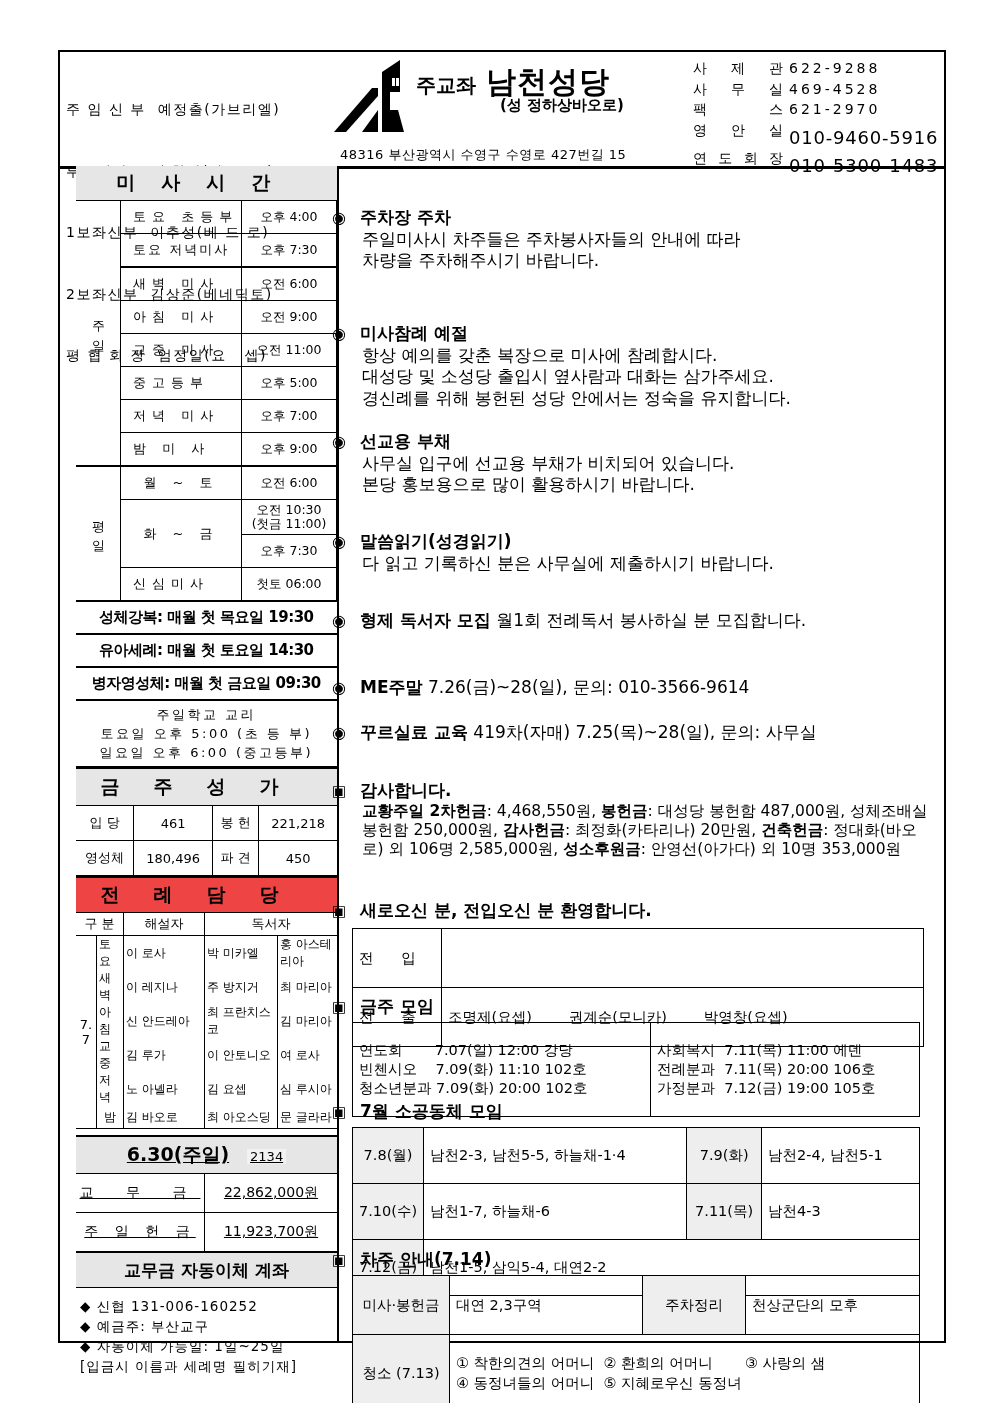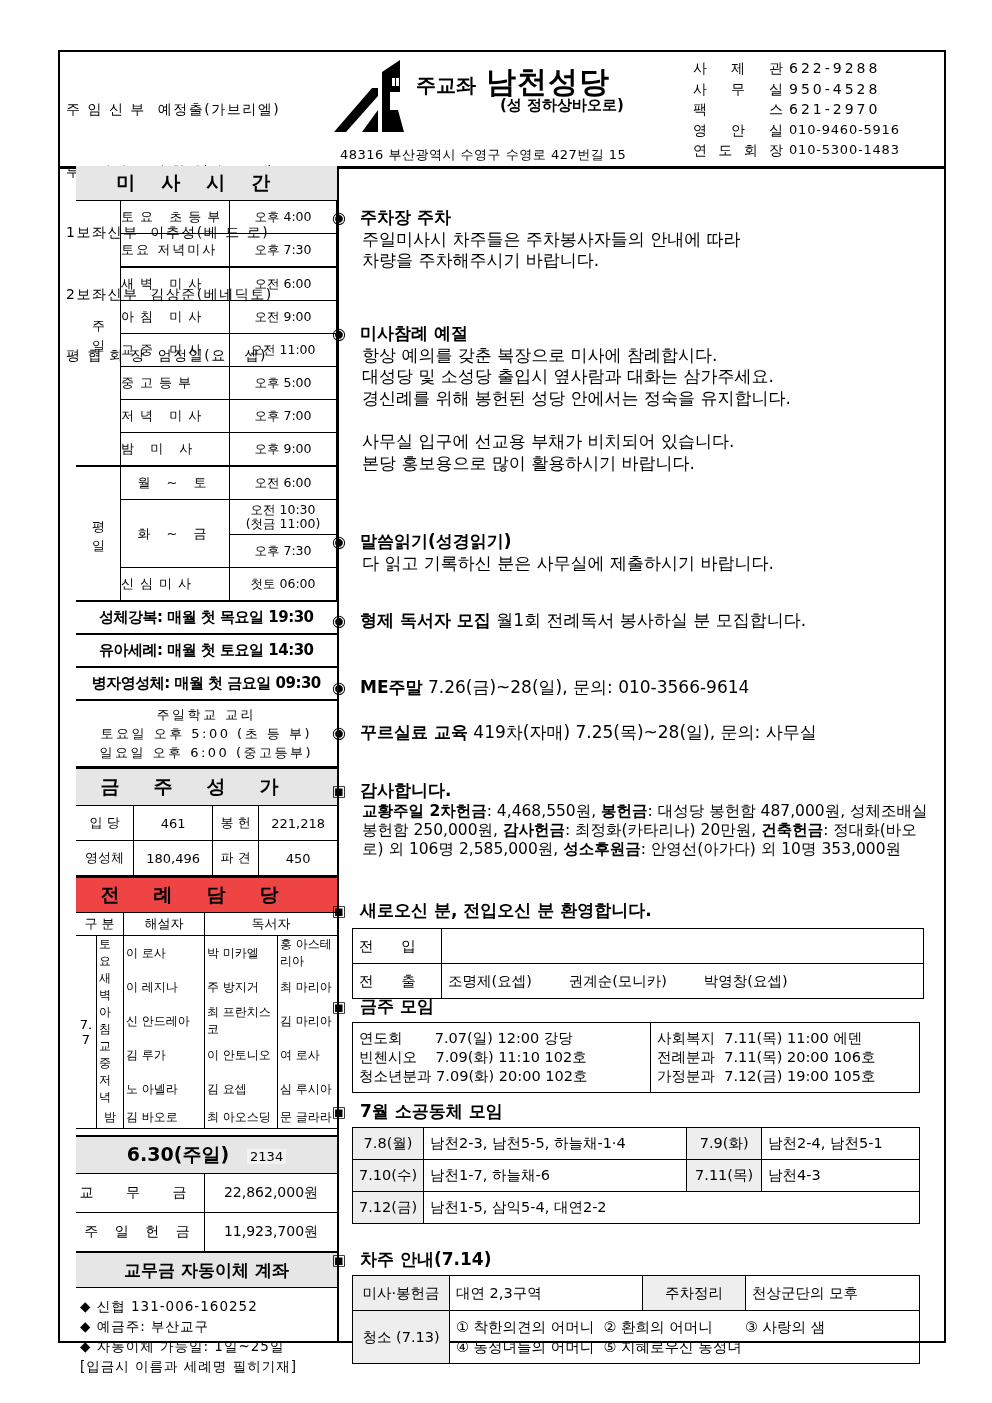--- a/index.html
+++ b/index.html
@@ -9,56 +9,56 @@
   .clergy{position:absolute;left:6px;top:6px;font-size:14px;line-height:20.5px;letter-spacing:1.5px;white-space:pre;}
   .logo{position:absolute;left:272px;top:6px;width:80px;height:80px;}
   .title-main{position:absolute;left:356px;top:10px;font-size:20px;font-weight:bold;white-space:nowrap;}
   .title-main .big{font-size:30px;margin-left:10px;letter-spacing:1px;}
   .title-sub{position:absolute;left:440px;top:44px;font-size:15px;font-weight:bold;}
   .address{position:absolute;left:280px;top:94px;font-size:13px;letter-spacing:0.5px;white-space:nowrap;}
   .contacts{position:absolute;left:633px;top:6px;font-size:14px;line-height:20.5px;}
   .contacts .row{display:flex;}
   .contacts .lbl{width:96px;display:flex;justify-content:space-between;padding-right:6px;box-sizing:border-box;}
   .contacts .val{letter-spacing:3px;}
-  .contacts .val.small{letter-spacing:0.8px;font-size:13px;}
+  .contacts .val.small{letter-spacing:0.8px;font-size:18px;margin-top:8px;}
 
   .left{position:absolute;left:16px;top:114px;width:263px;height:1175px;border-right:2px solid #000;box-sizing:border-box;}
   table{border-collapse:collapse;}
   .mass{width:261px;font-size:13px;}
   .mass td{border:1px solid #000;height:32px;text-align:center;padding:0;}
   .mass .hd{background:#e6e6e6;font-size:19px;font-weight:bold;letter-spacing:26px;height:34px;border-top:0;border-left:0;border-right:0;}
   .mass .vlabel{width:22px;font-size:13px;line-height:22px;border-left:0;}
-  .mass .name{letter-spacing:6px;text-align:left;padding-left:0;width:108px;}
+  .mass .name{letter-spacing:6px;text-align:left;padding-left:12px;width:108px;}
   .mass .time{font-size:12.5px;}
   .note{font-size:15px;font-weight:bold;letter-spacing:-0.5px;height:31px !important;border-left:0 !important;border-right:0 !important;}
   .school{font-size:13px;line-height:19px;letter-spacing:2.5px;padding:4px 0 !important;border-left:0 !important;border-right:0 !important;}
   .collect{width:261px;font-size:13px;}
   .collect td{border:1px solid #000;height:32px;text-align:center;}
   .collect .hd{background:#e6e6e6;font-size:19px;font-weight:bold;letter-spacing:34px;height:34px;border-left:0;border-right:0;}
   .liturgy{width:261px;font-size:12px;}
   .liturgy td{border:1px solid #000;text-align:left;padding:0 2px;height:22px;}
   .liturgy .hd{background:#ef4444;font-size:19px;font-weight:bold;letter-spacing:34px;text-align:center;height:34px;border-left:0;border-right:0;}
   .liturgy .sub td{height:22px;font-size:13px;text-align:center;}
   .sunday{width:261px;font-size:14px;}
-  .sunday td{border:1px solid #000;height:36px;text-align:center;}
+  .sunday td{border:1px solid #000;height:36px;text-align:center;text-decoration:underline;}
   .sunday .hd{background:#e6e6e6;font-size:19px;font-weight:bold;height:34px;border-left:0;border-right:0;}
   .sunday .hd .sm{font-size:13px;font-weight:normal;margin-left:18px;background:#f2f2f2;padding:0 3px;}
   .account-hd{background:#e6e6e6;font-size:17px;font-weight:bold;text-align:center;height:34px;line-height:34px;border-top:1px solid #000;border-bottom:1px solid #000;}
   .account{font-size:13.5px;line-height:20px;padding:8px 4px;letter-spacing:1px;}
 
   .right{position:absolute;left:272px;top:140px;width:610px;}
   .notice{position:absolute;left:0;font-size:17px;line-height:21.5px;}
   .notice .bul{display:inline-block;width:28px;font-size:16px;}
   .notice .t{font-weight:bold;}
   .notice .body{padding-left:30px;white-space:pre;}
   .sec{position:absolute;left:0;font-size:17px;}
   .sec .bul{display:inline-block;width:28px;font-size:15px;}
   .sec .t{font-weight:bold;}
   .grid{border-collapse:collapse;font-size:14.5px;}
-  .grid td{border:1px solid #000;padding:6px 6px;}
+  .grid td{border:1px solid #000;padding:18px 6px;}
   .gray{background:#eeeeee;text-align:center;}
 </style>
 </head>
 <body>
 
 <div class="page">
 
   <div class="header">
     <div class="clergy">
       <div><span>주 임 신 부</span>  <span>예정출(가브리엘)</span></div>
@@ -90,21 +90,21 @@
             <span>관</span>
           </span>
         <span class="val">622-9288</span>
       </div>
       <div class="row">
         <span class="lbl">
             <span>사</span>
             <span>무</span>
             <span>실</span>
           </span>
-        <span class="val">950-4528</span>
+        <span class="val">469-4528</span>
       </div>
       <div class="row">
         <span class="lbl">
             <span>팩</span>
             <span></span>
             <span>스</span>
           </span>
         <span class="val">621-2970</span>
       </div>
       <div class="row">
@@ -307,20 +307,21 @@
       <div class="body">주일미사시 차주들은 주차봉사자들의 안내에 따라
 차량을 주차해주시기 바랍니다.</div>
     </div>
     <div class="notice" style="top:131px">
       <div><span class="bul">◉</span><span class="t">미사참례 예절</span></div>
       <div class="body">항상 예의를 갖춘 복장으로 미사에 참례합시다.
 대성당 및 소성당 출입시 옆사람과 대화는 삼가주세요.
 경신례를 위해 봉헌된 성당 안에서는 정숙을 유지합니다.</div>
     </div>
     <div class="notice" style="top:239px">
+      <div><span class="bul">◉</span><span class="t">선교용 부채</span></div>
       <div class="body">사무실 입구에 선교용 부채가 비치되어 있습니다.
 본당 홍보용으로 많이 활용하시기 바랍니다.</div>
     </div>
     <div class="notice" style="top:339px">
       <div><span class="bul">◉</span><span class="t">말씀읽기(성경읽기)</span></div>
       <div class="body">다 읽고 기록하신 분은 사무실에 제출하시기 바랍니다.</div>
     </div>
     <div class="notice" style="top:418px">
       <span class="bul">◉</span><span class="t">형제 독서자 모집</span><span> 월1회 전례독서 봉사하실 분 모집합니다.</span>
     </div>

